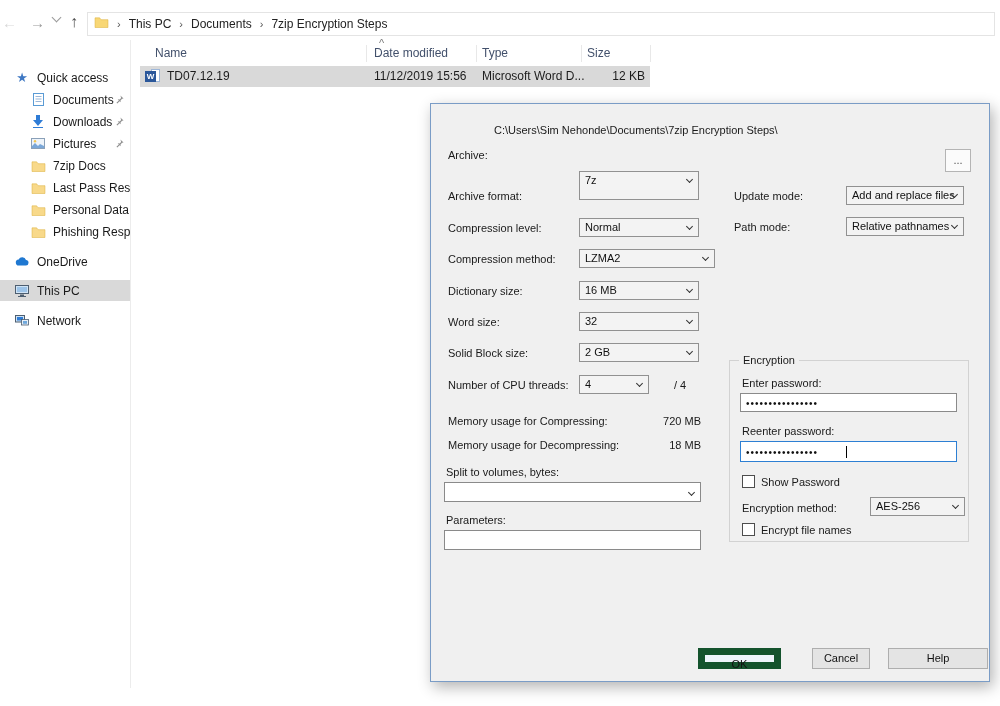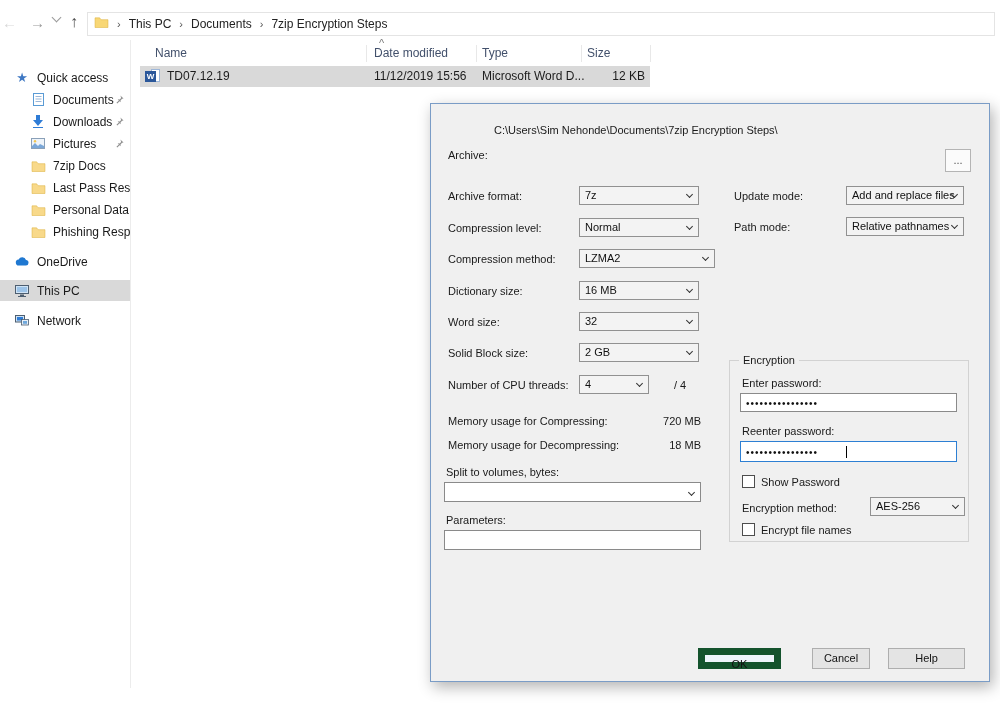--- a/index.html
+++ b/index.html
@@ -238,21 +238,21 @@
   <span class="cell" style="left:445px; width:60px; text-align:right;">12 KB</span>
 </div>
 
 <div id="dialog">
 
   <span class="dlg-label" style="left:17px; top:45px;">Archive:</span>
   <span class="dlg-label" style="left:63px; top:20px;">C:\Users\Sim Nehonde\Documents\7zip Encryption Steps\</span>
   <div class="btn" id="browse-btn" style="left:514px; top:45px; width:26px; height:23px;">...</div>
 
   <span class="dlg-label" style="left:17px; top:86px;">Archive format:</span>
-  <div class="combo" style="left:148px; top:82px; width:120px; height:19px;">
+  <div class="combo" style="left:148px; top:67px; width:120px; height:29px;">
     <span class="val">7z</span>
       <span class="chev"></span>
   </div>
 
   <span class="dlg-label" style="left:17px; top:118px;">Compression level:</span>
   <div class="combo" style="left:148px; top:114px; width:120px; height:19px;">
     <span class="val">Normal</span>
       <span class="chev"></span>
   </div>
 
@@ -342,14 +342,14 @@
     </div>
 
     <div class="checkrow" style="left:12px; top:162px;">
       <span class="checkbox"></span>
       <span>Encrypt file names</span>
     </div>
   </div>
 
   <div class="btn" id="ok-btn" style="left:267px; top:544px; width:83px;">OK</div>
   <div class="btn" id="cancel-btn" style="left:363px; top:544px; width:58px;margin-left:18px;">Cancel</div>
-  <div class="btn" id="help-btn" style="left:457px; top:544px; width:77px;">Help</div>
+  <div class="btn" id="help-btn" style="left:457px; top:544px; width:100px;">Help</div>
 </div>
 
 </body></html>

